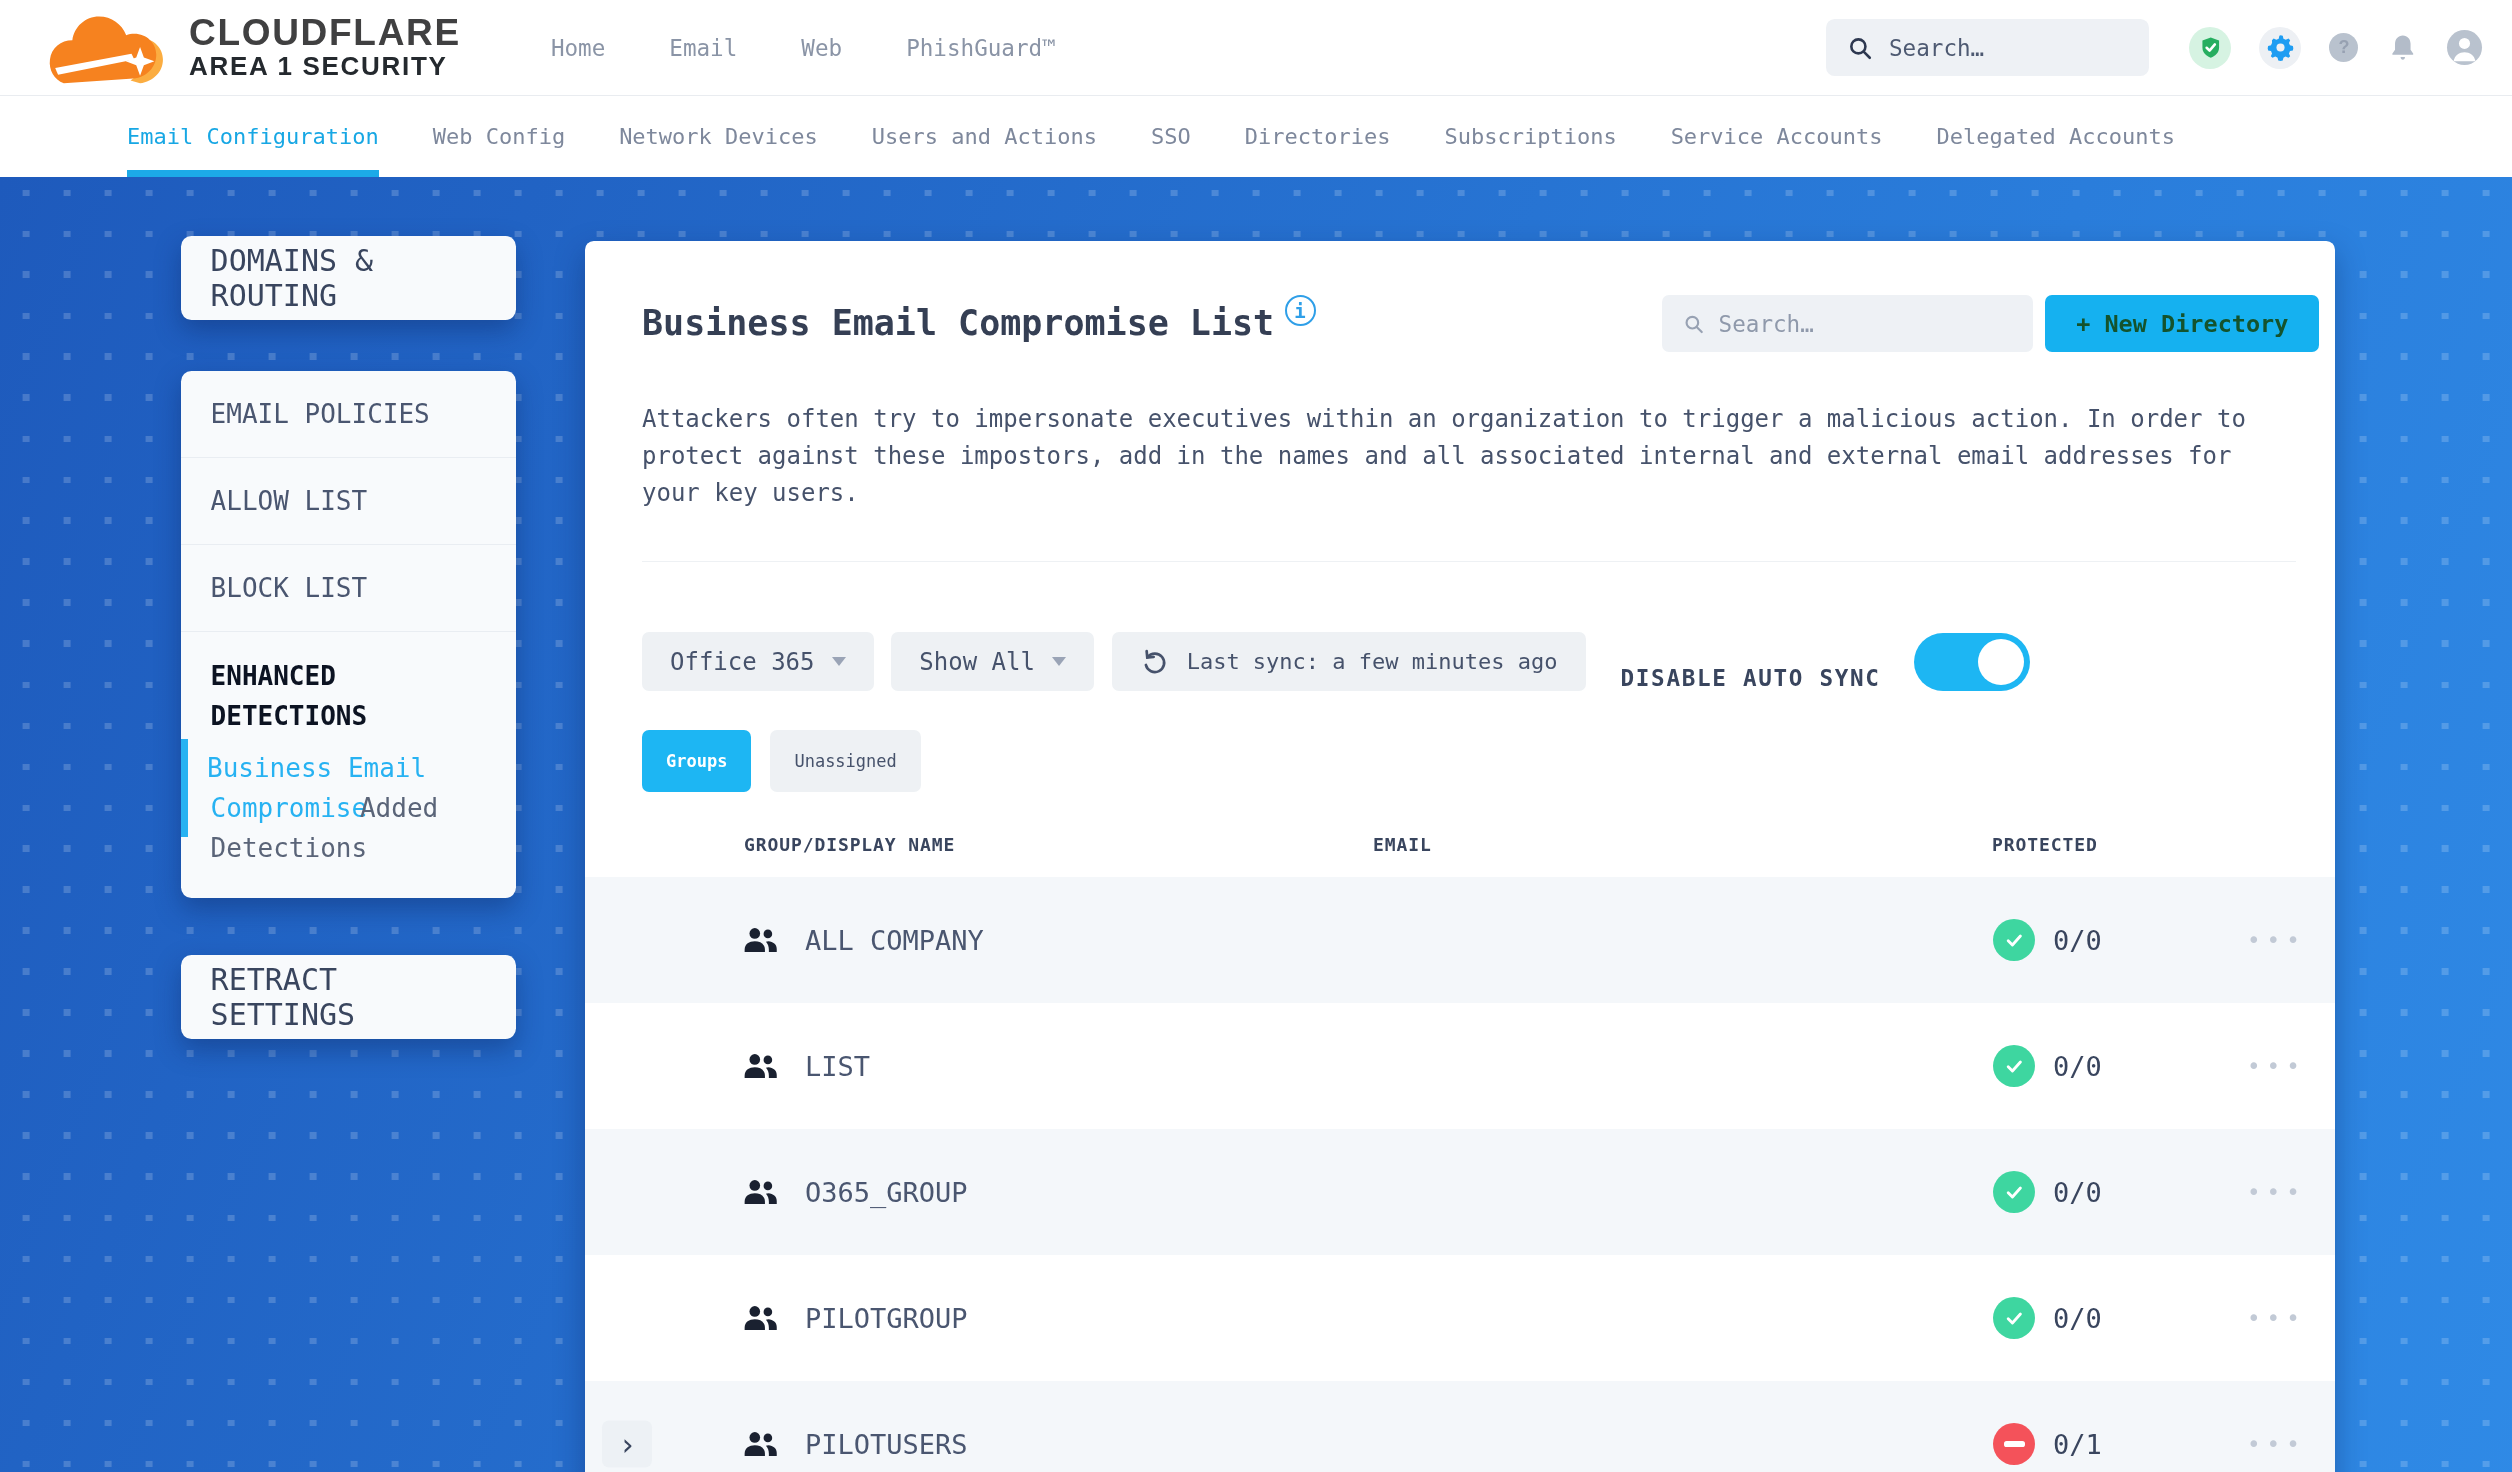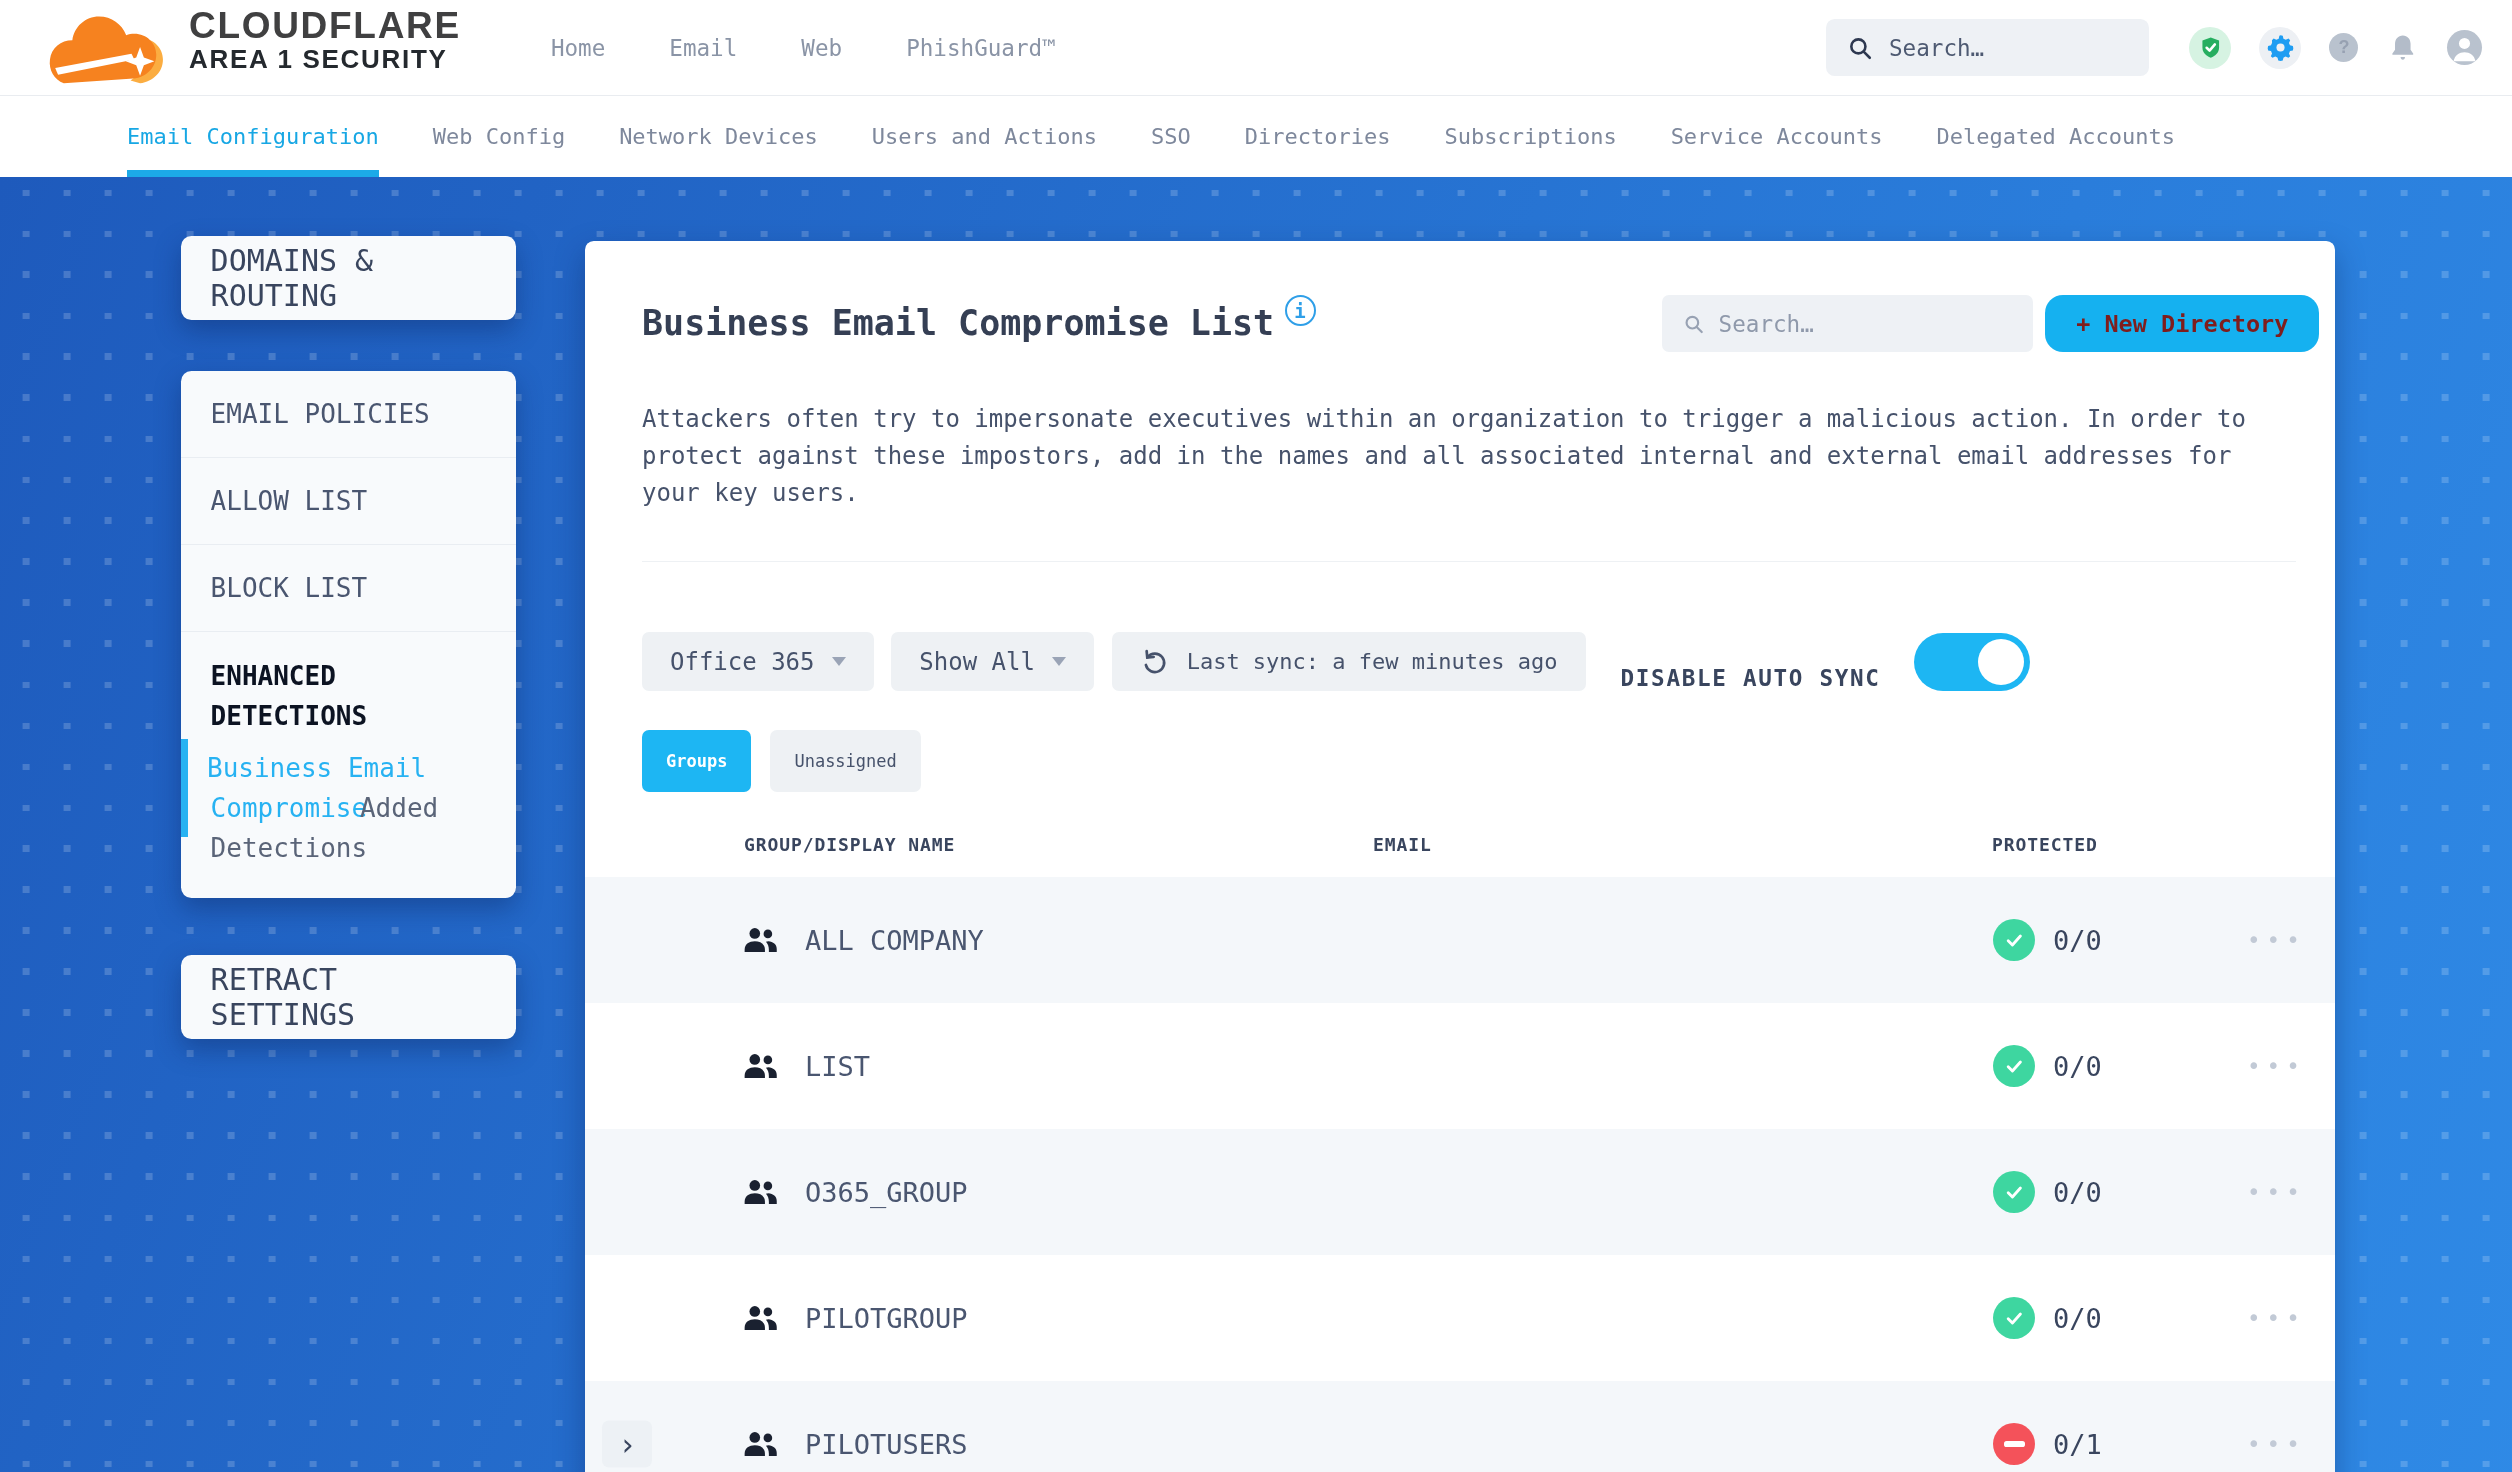--- a/index.html
+++ b/index.html
@@ -2,21 +2,21 @@
 <html style="font-size:14px"><head>
 <meta charset="utf-8">
 <style>
   *{margin:0;padding:0;box-sizing:border-box}
   html,body{width:2512px;height:1473px;overflow:hidden}
   body{font-family:"DejaVu Sans Mono","Liberation Mono",monospace;background:#fff}
   .app{width:2512px;height:1473px;overflow:hidden;display:flex;flex-direction:column}
 
   
   .topbar{flex:0 0 96px;display:flex;align-items:center;padding:0 29.6px 0 46px;background:#fff;border-bottom:1.7px solid #e9ecf0}
-  .brand{display:flex;align-items:flex-start;gap:14px;cursor:pointer}
+  .brand{display:flex;align-items:center;gap:14px;cursor:pointer}
   .cloud-svg{width:129px;height:82px;flex:0 0 auto}
   .brand-name{font-family:"Liberation Sans",sans-serif;font-weight:bold;font-size:37px;letter-spacing:1.7px;color:#404041;line-height:38px}
   .brand-sub{font-family:"Liberation Sans",sans-serif;font-weight:bold;font-size:26px;letter-spacing:1.7px;color:#24292e;line-height:29.6px}
   .topnav{display:flex;gap:64px;margin-left:90px}
   .topnav-item{font-size:22.6px;color:#8a94a6;cursor:pointer;white-space:nowrap}
   .topbar-right{margin-left:auto;display:flex;align-items:center;gap:28px}
   .hsearch{width:323px;height:57px;background:#eef1f5;border-radius:8.7px;display:flex;align-items:center;gap:15.6px;padding:0 21px;margin-right:12px}
   .hsearch svg{flex:0 0 auto}
   .hsearch input{border:none;background:transparent;outline:none;font:22.6px "DejaVu Sans Mono","Liberation Mono",monospace;color:#39455e;width:100%}
   .hsearch input::placeholder{color:#4e5a72}
@@ -60,21 +60,21 @@
   
   .main-card{width:1750px;margin:64px 0 0 69px;background:#fff;border-radius:8.7px;box-shadow:0 12px 29.6px rgba(10,30,80,.35);height:1321px;overflow:hidden}
   .card-head{display:flex;align-items:center;margin:54px 15.6px 0 57px}
   .title-wrap{display:flex;align-items:flex-start}
   .page-title{font-size:35px;font-weight:bold;color:#353f54;line-height:57px}
   .info-icon{width:31px;height:31px;border:2.6px solid #2f9fe8;border-radius:50%;color:#2f9fe8;font-size:19px;font-weight:bold;display:flex;align-items:center;justify-content:center;margin:0 0 0 10.4px;cursor:pointer}
   .head-right{margin-left:auto;display:flex;align-items:center;gap:12px}
   .msearch{width:371px;height:57px;background:#eef1f5;border-radius:7px;display:flex;align-items:center;gap:14px;padding:0 21px}
   .msearch input{border:none;background:transparent;outline:none;font:22.6px "DejaVu Sans Mono","Liberation Mono",monospace;color:#46526b;width:100%}
   .msearch input::placeholder{color:#8f99ab}
-  .new-dir-btn{height:57px;background:#15b1f0;color:#7f1d1d;border:none;border-radius:18px;font-family:"DejaVu Sans Mono","Liberation Mono",monospace;font-weight:bold;font-size:23.5px;padding:0 31px;cursor:pointer;white-space:nowrap}
+  .new-dir-btn{height:57px;background:#15b1f0;color:#14532d;border:none;border-radius:7px;font-family:"DejaVu Sans Mono","Liberation Mono",monospace;font-weight:bold;font-size:23.5px;padding:0 31px;cursor:pointer;white-space:nowrap}
   .desc{margin:49px 57px 0;font-size:24px;line-height:37px;color:#46526b;max-width:1652px}
   .divider{margin:49px 39px 0 57px;border-top:1.7px solid #eef1f4}
   .filter-row{display:flex;align-items:flex-end;margin:70px 39px 0 57px}
   .pill{height:59px;background:#eef1f4;border-radius:7px;display:flex;align-items:center;gap:17.4px;padding:0 28px;font-size:24px;color:#46526b;cursor:pointer;white-space:nowrap}
   .pill+.pill{margin-left:17.4px}
   .caret{width:0;height:0;border-left:7.8px solid transparent;border-right:7.8px solid transparent;border-top:9.6px solid #9aa4b6}
   .sync-pill{margin-left:auto;font-size:22px;cursor:default}
   .sync-label{margin-left:35px;font-size:22.6px;font-weight:bold;letter-spacing:1.7px;color:#39455e}
   .toggle{margin-left:33px;width:116px;height:58px;border-radius:29.6px;background:#1db6f3;position:relative;cursor:pointer;flex:0 0 auto}
   .toggle-knob{position:absolute;right:6px;top:6px;width:46px;height:46px;border-radius:50%;background:#fff}

